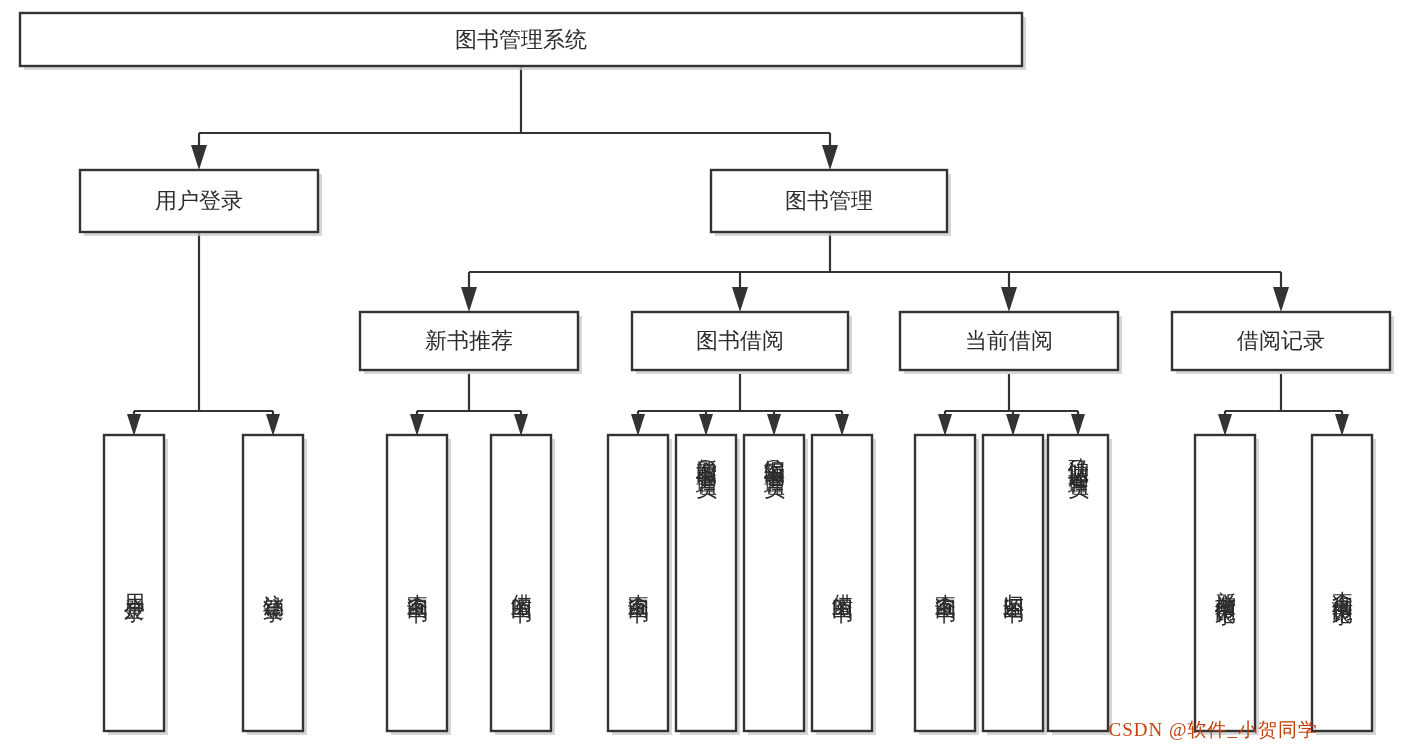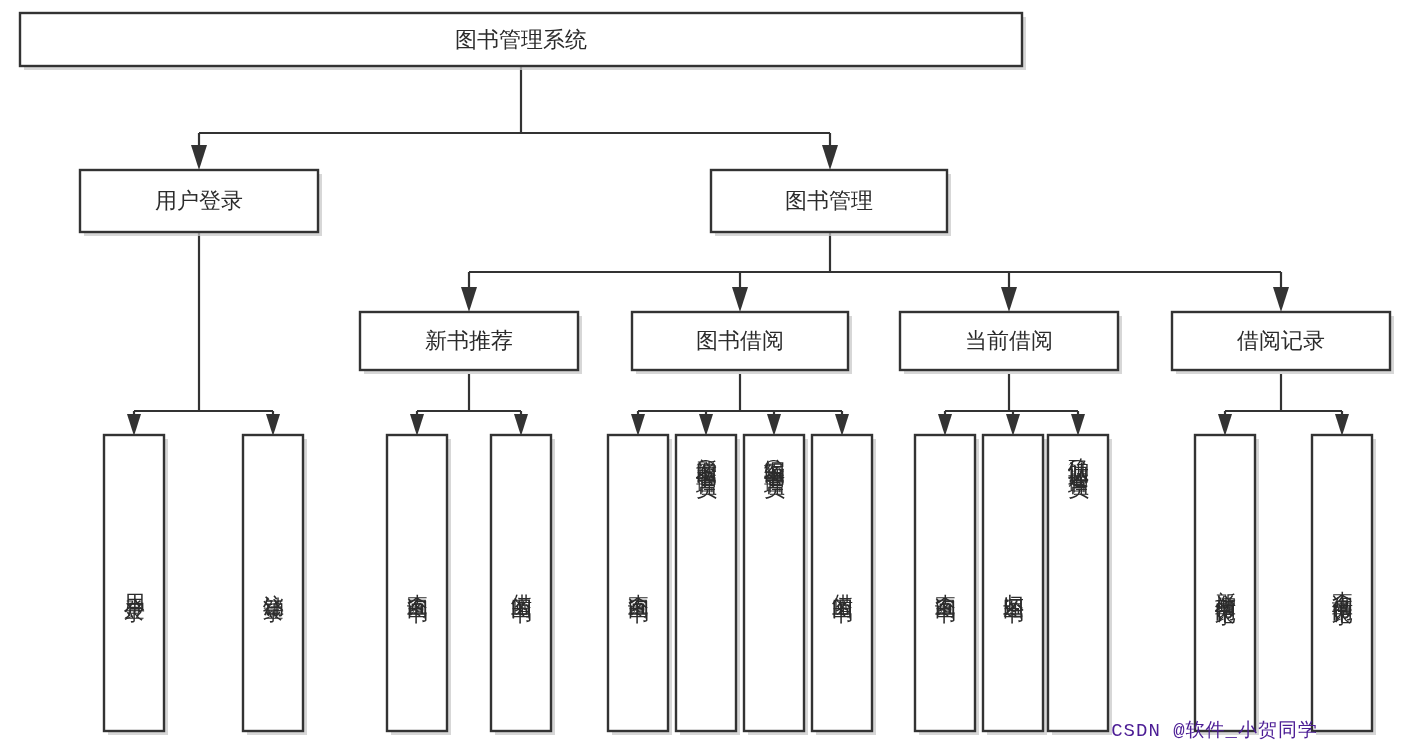--- a/index.html
+++ b/index.html
@@ -70,23 +70,23 @@
     line-height: 1.18;
     color: #2b2b2b;
     letter-spacing: 3px;
     white-space: nowrap;
     text-align: center;
   }
   .watermark {
     position: absolute;
     right: 8px;
     bottom: 4px;
-    font-family: Liberation Mono, monospace;
+    font-family: Liberation Serif, serif;
     font-size: 19px;
-    color: #4c1d95;
+    color: #c2410c;
     letter-spacing: 1px;
     user-select: none;
   }
 </style>
 </head>
 <body>
 
 <div id="diagram-root">
 
   <svg id="diagram-svg" viewBox="0 0 1405 747">

